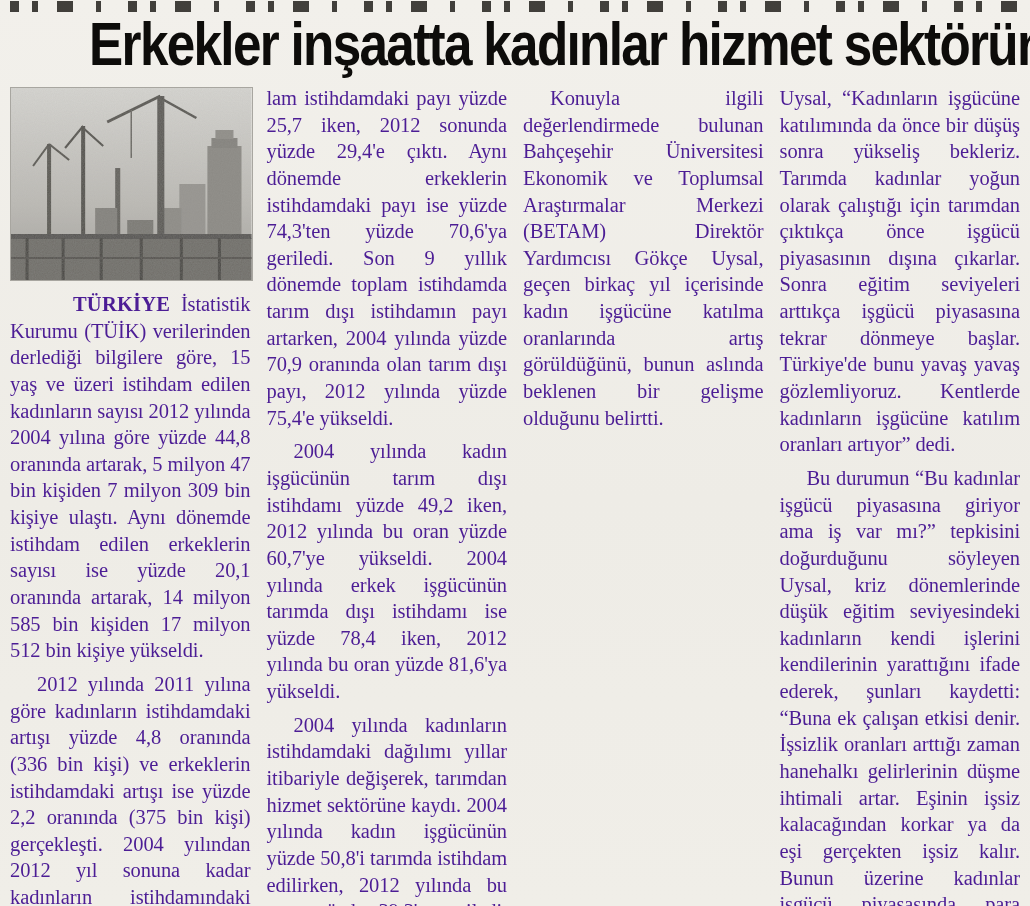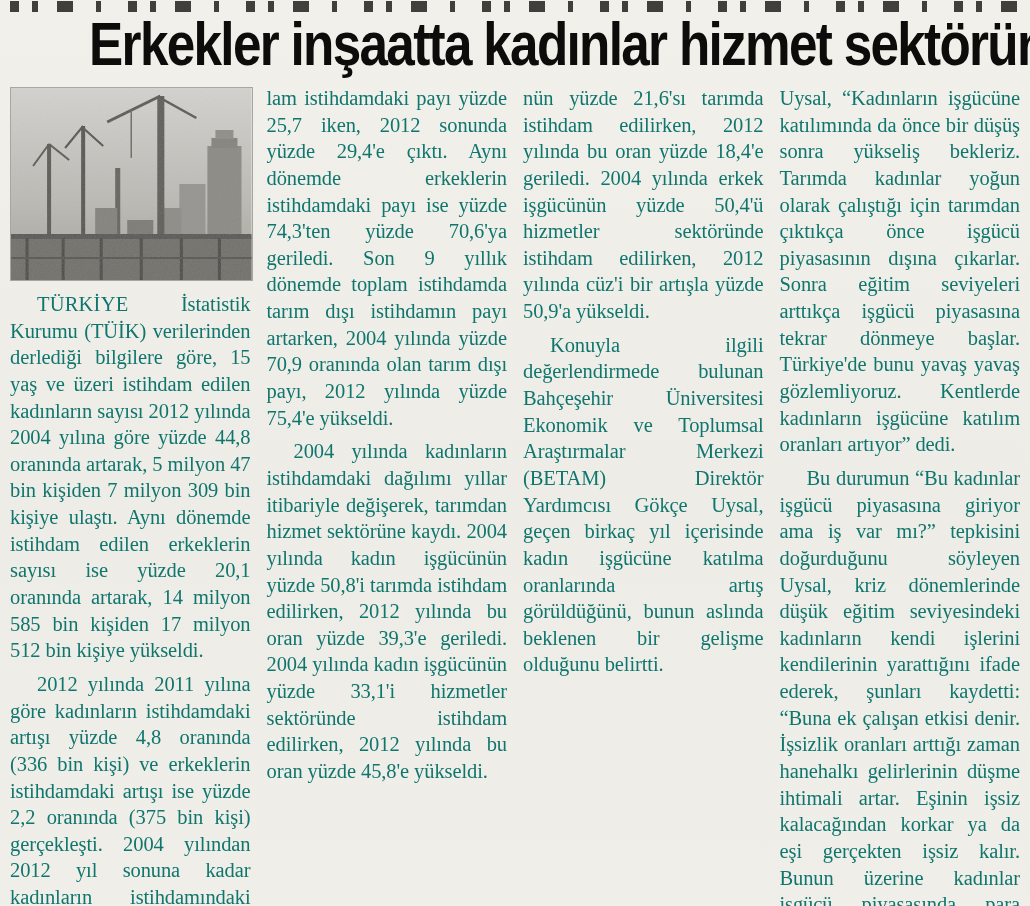--- a/index.html
+++ b/index.html
@@ -46,24 +46,24 @@
   .photo-wrap { width:100%; margin:2px 0 10px 0; }
   .photo-wrap svg { display:block; width:100%; height:192px; border:1px solid #a8a6a0; }
 
   p.body-par {
     margin:0 0 7px 0;
     text-align:justify;
     font-size:20.5px;
     line-height:1.30;
     text-indent:27px;
     letter-spacing:-0.1px;
-    color:#0f766e;
+    color:#4c1d95;
   }
   p.cont { text-indent:0; }
-  .lead { font-weight:400; letter-spacing:0.2px; }
+  .lead { font-weight:700; letter-spacing:0.2px;margin-left:36px; }
 </style>
 </head>
 <body>
 
 <div class="sheet">
 
   <div class="frag-strip"></div>
 
   <h1 class="headline">Erkekler inşaatta kadınlar hizmet sektöründe</h1>
 
@@ -120,26 +120,26 @@
             <line x1="0" y1="170" x2="240" y2="170" stroke="#524f4b" stroke-width="2"></line>
           </g>
         </svg>
       </div>
       <p class="body-par"><span class="lead">TÜRKİYE</span><span> İstatistik Kurumu (TÜİK) verilerinden derlediği bilgilere göre, 15 yaş ve üzeri istihdam edilen kadınların sayısı 2012 yılında 2004 yılına göre yüzde 44,8 oranında artarak, 5 milyon 47 bin kişiden 7 milyon 309 bin kişiye ulaştı. Aynı dönemde istihdam edilen erkeklerin sayısı ise yüzde 20,1 oranında artarak, 14 milyon 585 bin kişiden 17 milyon 512 bin kişiye yükseldi.</span></p>
       <p class="body-par">2012 yılında 2011 yılına göre kadınların istihdamdaki artışı yüzde 4,8 oranında (336 bin kişi) ve erkeklerin istihdamdaki artışı ise yüzde 2,2 oranında (375 bin kişi) gerçekleşti. 2004 yılından 2012 yıl sonuna kadar kadınların istihdamındaki artış devam etti. Kadınların, 2004 yılında top-</p>
     </div>
 
     <div class="col">
       <p class="body-par cont">lam istihdamdaki payı yüzde 25,7 iken, 2012 sonunda yüzde 29,4'e çıktı. Aynı dönemde erkeklerin istihdamdaki payı ise yüzde 74,3'ten yüzde 70,6'ya geriledi. Son 9 yıllık dönemde toplam istihdamda tarım dışı istihdamın payı artarken, 2004 yılında yüzde 70,9 oranında olan tarım dışı payı, 2012 yılında yüzde 75,4'e yükseldi.</p>
+      <p class="body-par">2004 yılında kadın işgücünün tarım dışı istihdamı yüzde 49,2 iken, 2012 yılında bu oran yüzde 60,7'ye yükseldi. 2004 yılında erkek işgücünün tarımda dışı istihdamı ise yüzde 78,4 iken, 2012 yılında bu oran yüzde 81,6'ya yükseldi.</p>
       <p class="body-par">2004 yılında kadınların istihdamdaki dağılımı yıllar itibariyle değişerek, tarımdan hizmet sektörüne kaydı. 2004 yılında kadın işgücünün yüzde 50,8'i tarımda istihdam edilirken, 2012 yılında bu oran yüzde 39,3'e geriledi. 2004 yılında kadın işgücünün yüzde 33,1'i hizmetler sektöründe istihdam edilirken, 2012 yılında bu oran yüzde 45,8'e yükseldi.</p>
 
     </div>
 
     <div class="col">
-      <p class="body-par cont">nün yüzde 21,6'sı tarımda istihdam edilirken, 2012 yılında bu oran yüzde 18,4'e geriledi. 2004 yılında erkek işgücünün yüzde 50,4'ü hizmetler sektöründe istihdam edilirken, 2012 yılında cüz'i bir artışla yüzde 50,9'a yükseldi.</p>
       <p class="body-par">Konuyla ilgili değerlendirmede bulunan Bahçeşehir Üniversitesi Ekonomik ve Toplumsal Araştırmalar Merkezi (BETAM) Direktör Yardımcısı Gökçe Uysal, geçen birkaç yıl içerisinde kadın işgücüne katılma oranlarında artış görüldüğünü, bunun aslında beklenen bir gelişme olduğunu belirtti.</p>
 
     </div>
 
     <div class="col">
       <p class="body-par cont">Uysal, “Kadınların işgücüne katılımında da önce bir düşüş sonra yükseliş bekleriz. Tarımda kadınlar yoğun olarak çalıştığı için tarımdan çıktıkça önce işgücü piyasasının dışına çıkarlar. Sonra eğitim seviyeleri arttıkça işgücü piyasasına tekrar dönmeye başlar. Türkiye'de bunu yavaş yavaş gözlemliyoruz. Kentlerde kadınların işgücüne katılım oranları artıyor” dedi.</p>
       <p class="body-par">Bu durumun “Bu kadınlar işgücü piyasasına giriyor ama iş var mı?” tepkisini doğurduğunu söyleyen Uysal, kriz dönemlerinde düşük eğitim seviyesindeki kadınların kendi işlerini kendilerinin yarattığını ifade ederek, şunları kaydetti: “Buna ek çalışan etkisi denir. İşsizlik oranları arttığı zaman hanehalkı gelirlerinin düşme ihtimali artar. Eşinin işsiz kalacağından korkar ya da eşi gerçekten işsiz kalır. Bunun üzerine kadınlar işgücü piyasasında para kazanmak içim olanak yaratmaya çalışır. Türkiye'de bunu hep kriz dönemlerinde</p>
 
     </div>
 

